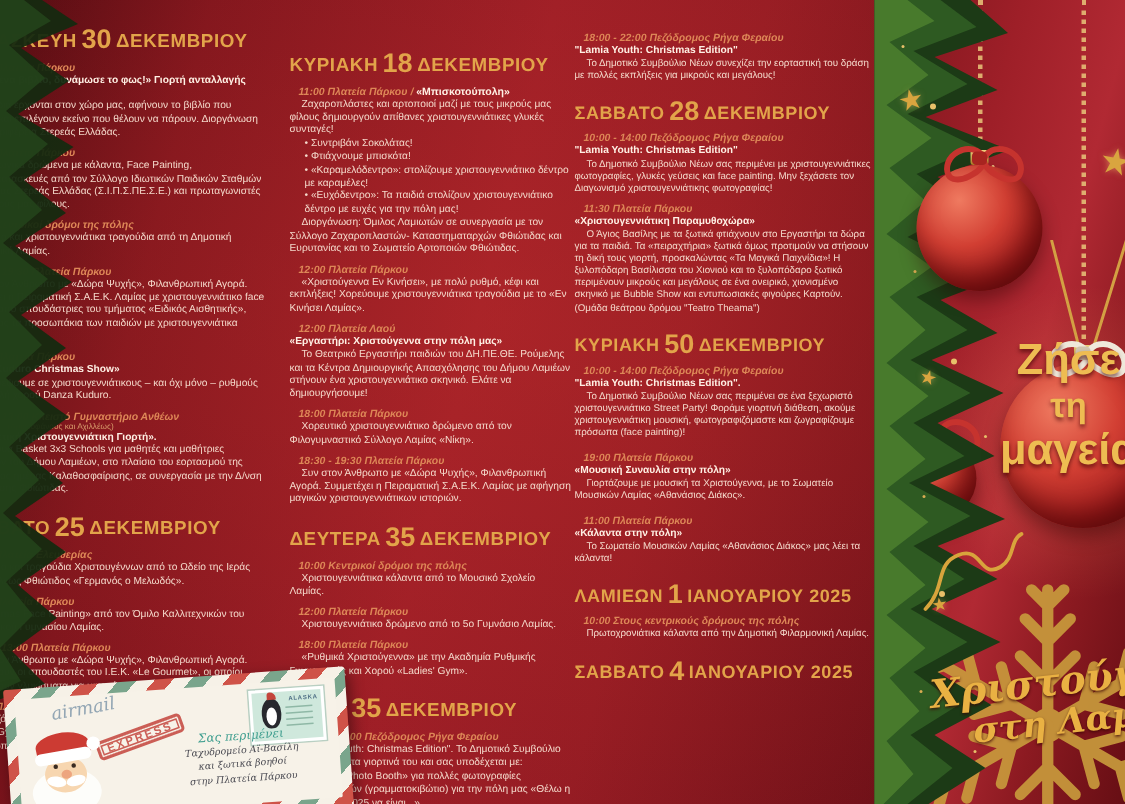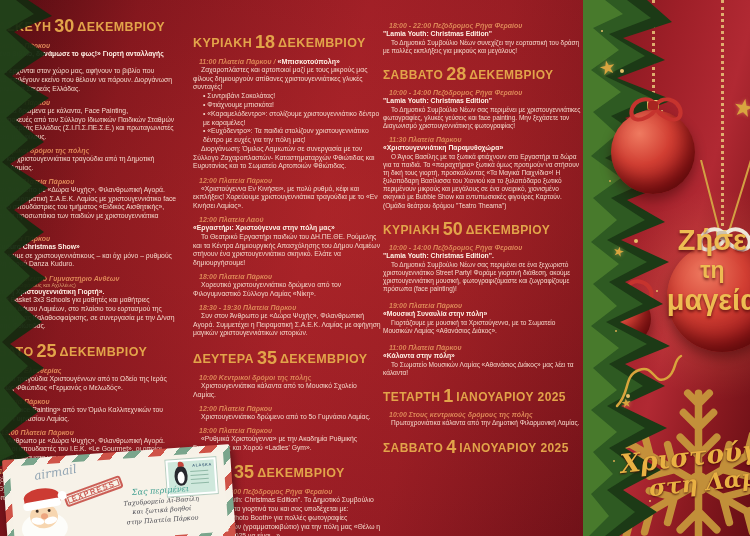--- a/index.html
+++ b/index.html
@@ -251,21 +251,21 @@
         </div>
       </div>
       <div class="program-section">
         <div class="event">
           <div class="event-when"><span class="when-text">11:00 Πλατεία Πάρκου</span></div>
           <div class="ev-title">«Κάλαντα στην πόλη»</div>
           <p class="para">Το Σωματείο Μουσικών Λαμίας «Αθανάσιος Διάκος» μας λέει τα κάλαντα!</p>
         </div>
       </div>
       <div class="program-section">
-        <div class="day-header"><span class="day-name">ΤΕΤΑΡΤΗ</span><span class="day-number">1</span><span class="day-month">ΙΑΝΟΥΑΡΙΟΥ 2025</span></div>
+        <div class="day-header"><span class="day-name">ΛΑΜΙΕΩΝ</span><span class="day-number">1</span><span class="day-month">ΙΑΝΟΥΑΡΙΟΥ 2025</span></div>
         <div class="event">
           <div class="event-when"><span class="when-text">10:00 Στους κεντρικούς δρόμους της πόλης</span></div>
           <p class="para">Πρωτοχρονιάτικα κάλαντα από την Δημοτική Φιλαρμονική Λαμίας.</p>
         </div>
       </div>
       <div class="program-section">
         <div class="day-header"><span class="day-name">ΣΑΒΒΑΤΟ</span><span class="day-number">4</span><span class="day-month">ΙΑΝΟΥΑΡΙΟΥ 2025</span></div>
       </div>
     </div>
 

